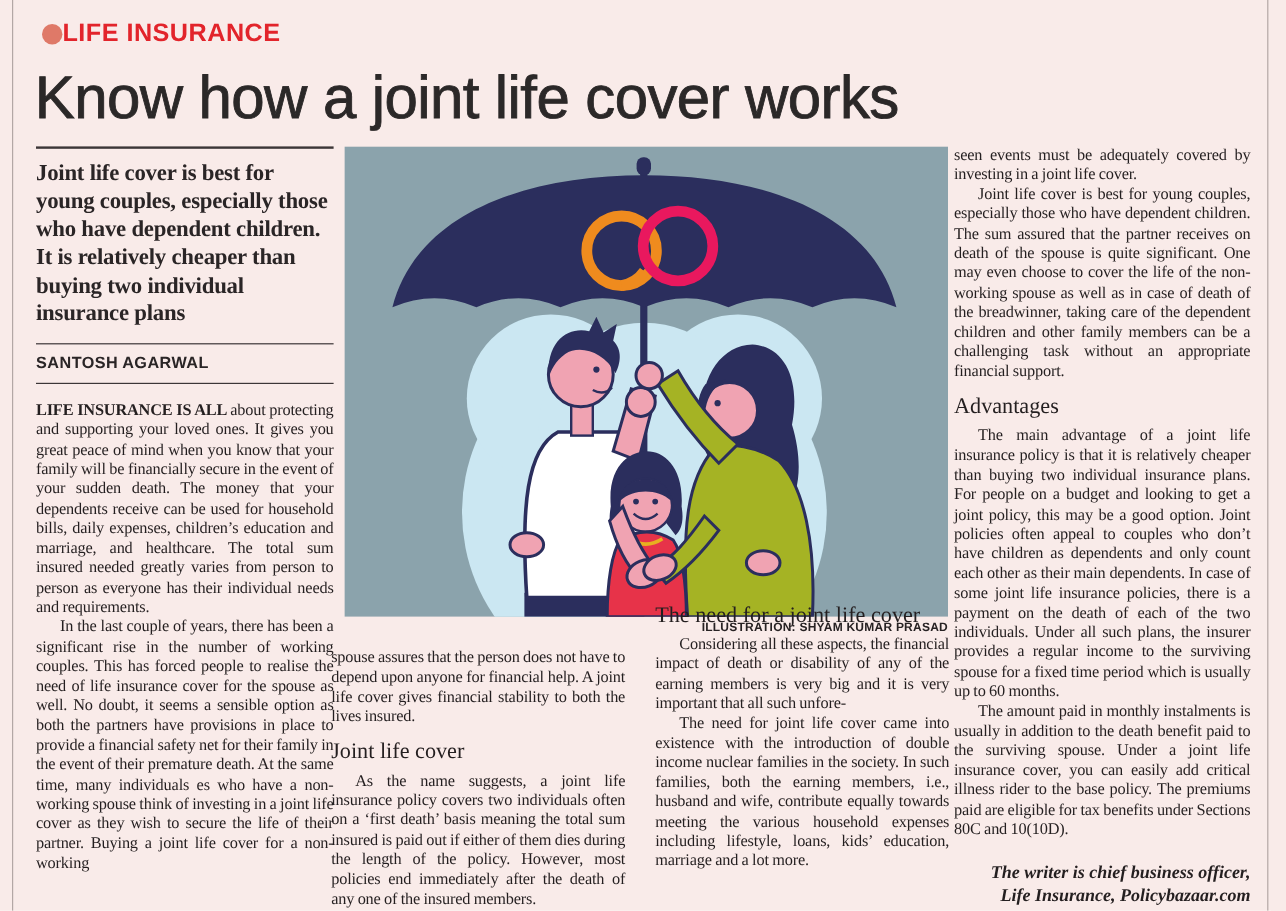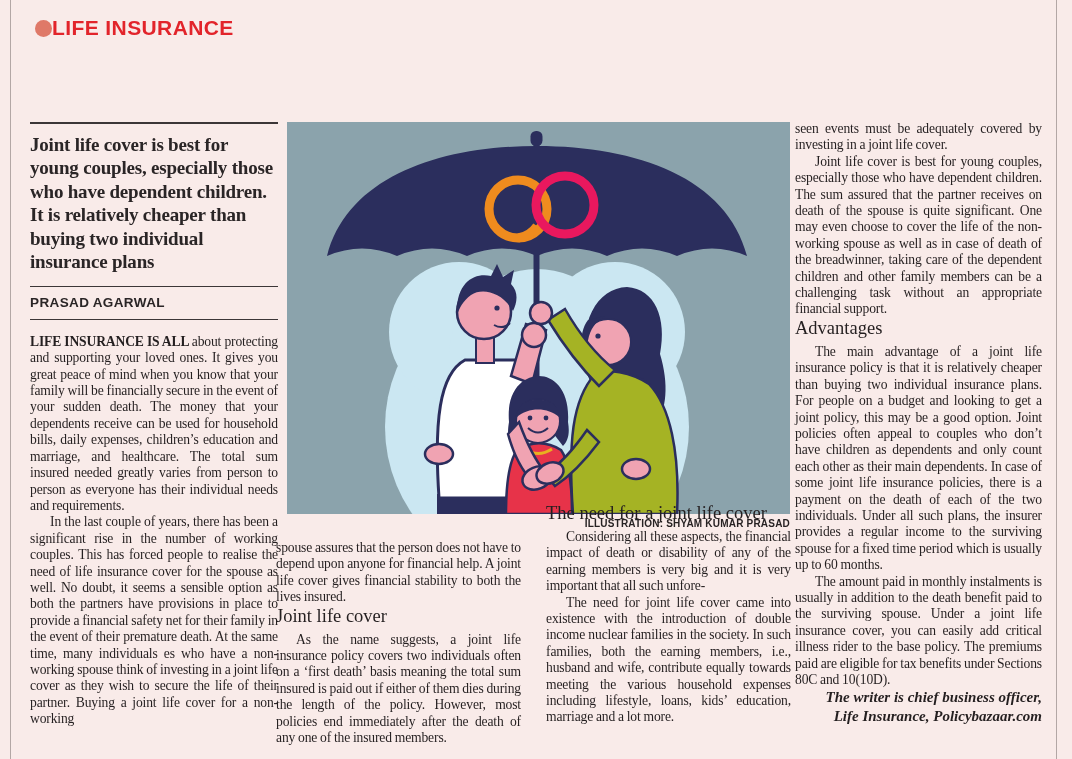--- a/index.html
+++ b/index.html
@@ -30,51 +30,52 @@
 
   .standfirst-box{border-top:2px solid #3c3637;padding:9px 0 13px;text-align:left;}
   .standfirst{font-weight:bold;font-size:19px;line-height:23.4px;letter-spacing:-.2px;
               word-spacing:0;color:#2a2526;}
   .byline-box{border-top:1px solid #3c3637;border-bottom:1px solid #3c3637;padding:8px 0 7px;}
   .byline{font-family:"Liberation Sans",sans-serif;font-weight:bold;font-size:13.5px;
           letter-spacing:.4px;color:#2a2526;}
   .body-start{margin-top:14px !important;}
   .lead-in{font-weight:bold;}
 
-  h3.sub{font-size:18.5px;line-height:21px;font-weight:500;margin:0 0 5px;text-align:left;
+  h3.sub{font-size:18.5px;line-height:21px;font-weight:500;margin:11px 0 5px;text-align:left;
          letter-spacing:0;word-spacing:0;color:#241f20;}
   h3.sub.first{margin-top:0;}
 
   .illo{position:absolute;left:287px;top:122px;width:503px;height:392px;}
   .caption{position:absolute;left:287px;top:518px;width:503px;text-align:right;
            font-family:"Liberation Sans",sans-serif;font-weight:bold;font-size:10px;
            letter-spacing:.2px;color:#272223;}
 
-  .credit{text-align:right;font-style:italic;font-weight:bold;
+  .credit{margin-top:20px;text-align:right;font-style:italic;font-weight:bold;
           font-size:15px;line-height:19px;letter-spacing:0;word-spacing:0;}
 </style>
 </head>
 <body>
 
 <div class="page">
   <div class="edge-rule edge-left"></div>
   <div class="edge-rule edge-right"></div>
 
   <div class="kicker">
     <span class="kicker-dot"></span>
     <span class="kicker-label">LIFE INSURANCE</span>
   </div>
 
+  <h1 class="headline" style="margin:0;">Know how a joint life cover works</h1>
 
   <div class="col col1">
     <div class="standfirst-box">
       <div class="standfirst">Joint life cover is best for young couples, especially those who have dependent children. It is relatively cheaper than buying two individual insurance plans</div>
     </div>
     <div class="byline-box">
-      <span class="byline">PRASAD AGARWAL</span>
+      <span class="byline">SANTOSH AGARWAL</span>
     </div>
     <p class="body-start"><span class="lead-in">LIFE INSURANCE IS ALL </span><span>about protecting and supporting your loved ones. It gives you great peace of mind when you know that your family will be financially secure in the event of your sudden death. The money that your dependents receive can be used for household bills, daily expenses, children’s education and marriage, and healthcare. The total sum insured needed greatly varies from person to person as everyone has their individual needs and requirements.</span></p>
     <p class="indent">In the last couple of years, there has been a significant rise in the number of working couples. This has forced people to realise the need of life insurance cover for the spouse as well. No doubt, it seems a sensible option as both the partners have provisions in place to provide a financial safety net for their family in the event of their premature death. At the same time, many individuals es who have a non-working spouse think of investing in a joint life cover as they wish to secure the life of their partner. Buying a joint life cover for a non-working</p>
   </div>
 
   <div class="illo">
     <svg viewBox="0 0 503 392" width="503" height="392">
       <rect width="503" height="392" fill="#8ba3ac"></rect>
 
       <g fill="#cbe7f2">

